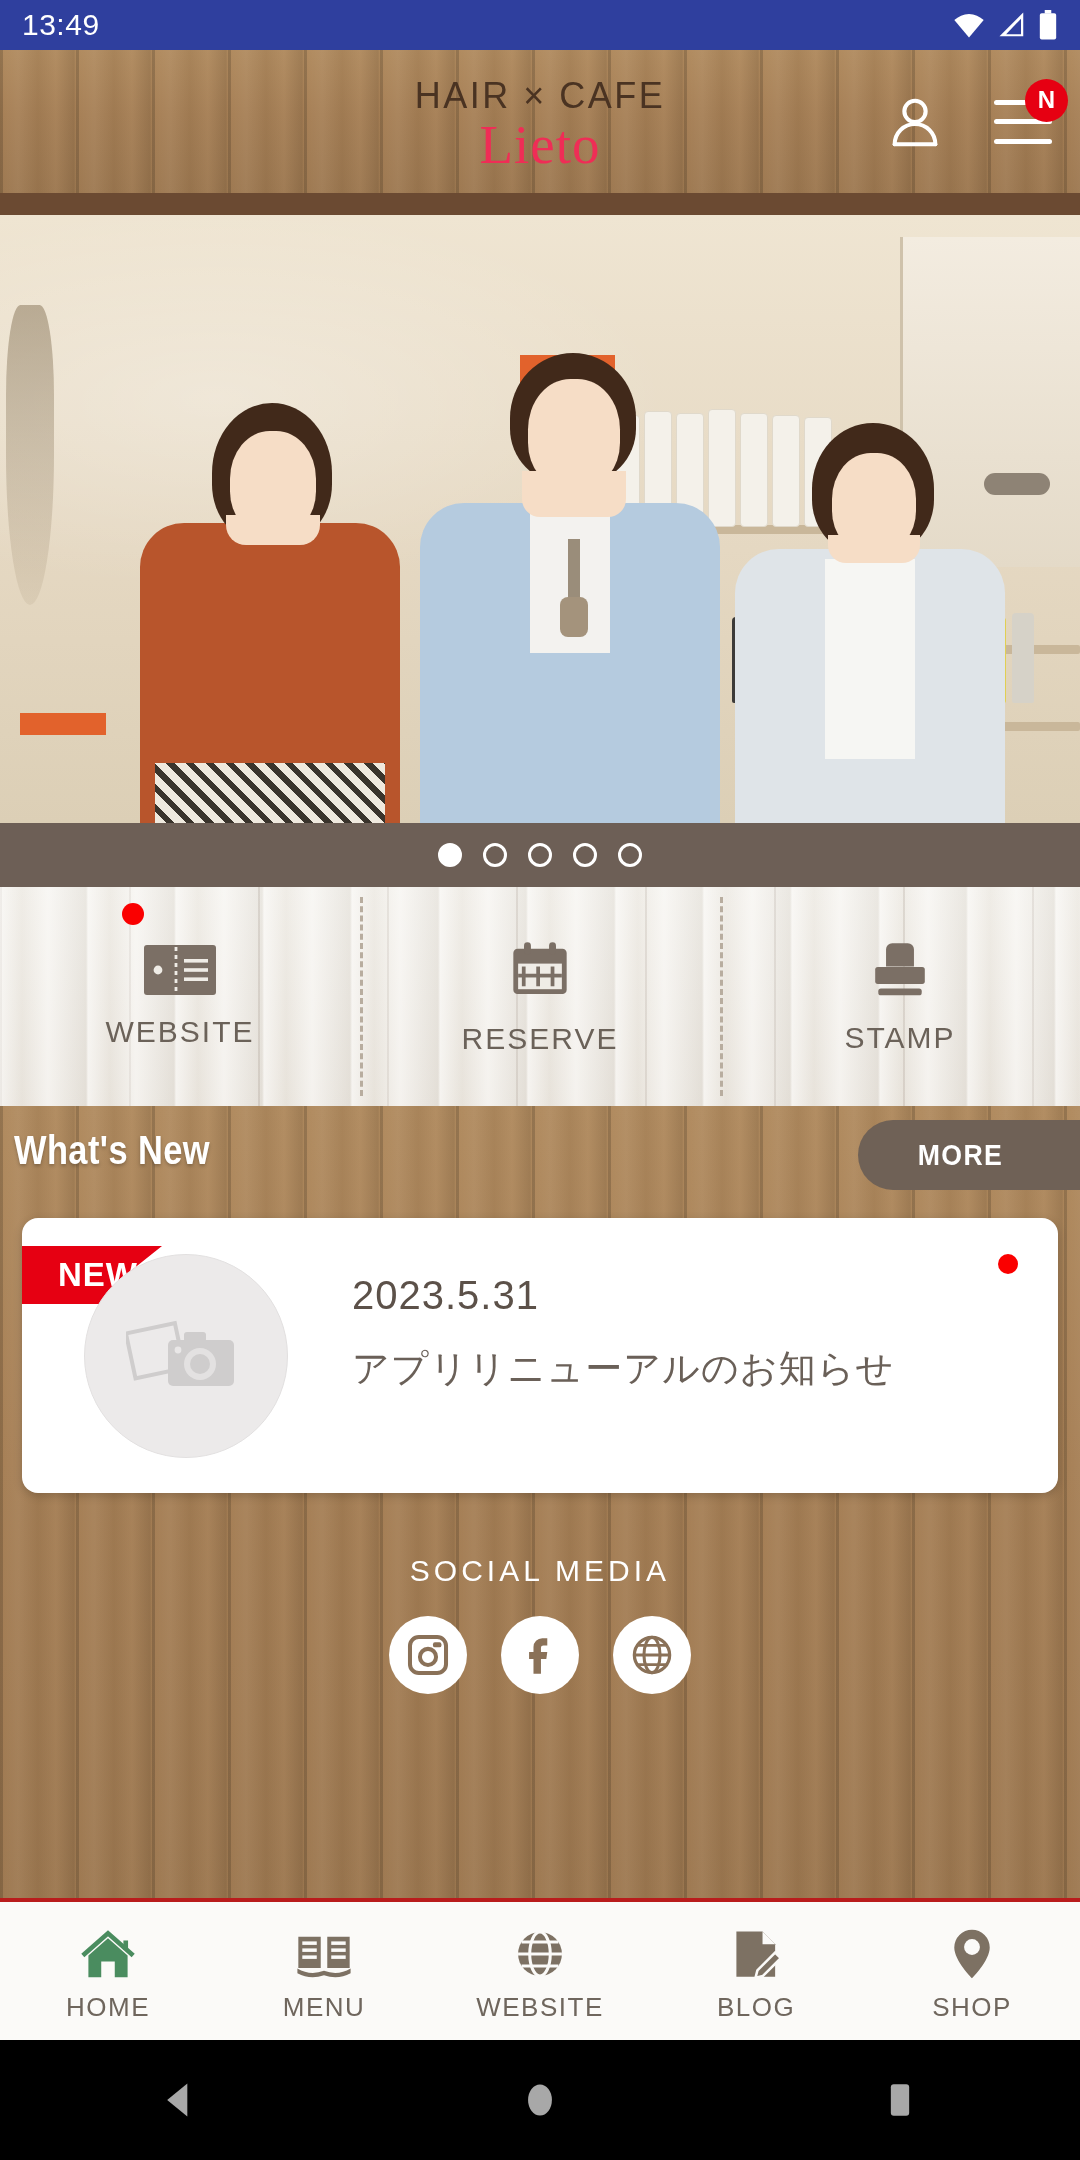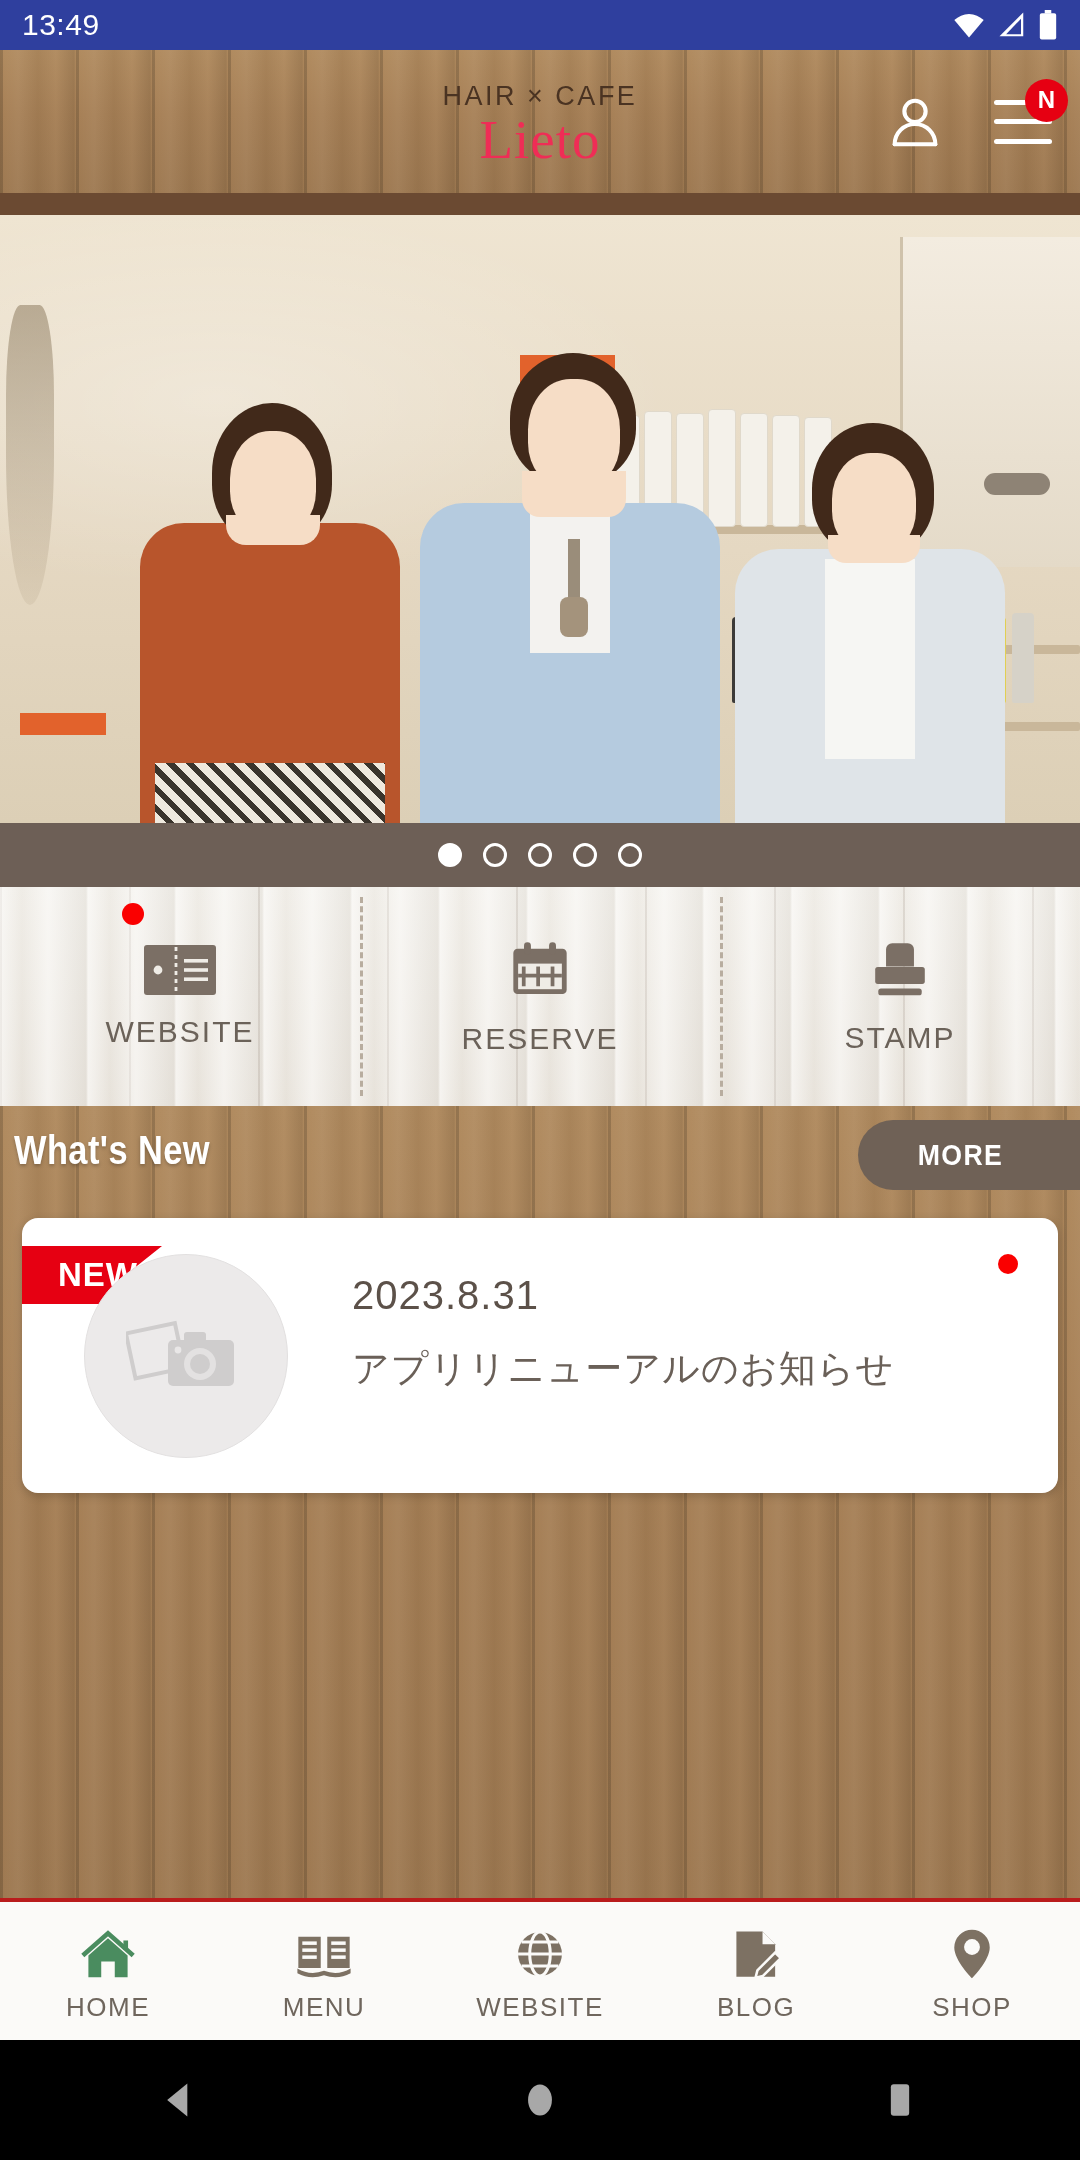--- a/index.html
+++ b/index.html
@@ -51,21 +51,21 @@
   .appbar {
     position: absolute; top: 50px; left: 0; width: 1080px; height: 143px;
     display: flex; align-items: center;
   }
   .logo-wrap {
     position: absolute; left: 0; right: 0; top: 0; bottom: 0;
     display: flex; flex-direction: column; align-items: center; justify-content: center;
     padding-top: 4px;
   }
   .logo-top {
-    color: #4a3322; font-size: 27px; letter-spacing: 2.5px;
+    color: #4a3322; font-size: 36px; letter-spacing: 2.5px;
     font-family: "Liberation Sans", sans-serif; font-weight: 400; text-align: center;
   }
   .logo-main {
     color: #ef2d56; font-size: 55px; line-height: .95; margin-top: 2px;
     font-family: "Liberation Serif", serif; font-weight: 400; letter-spacing: 1px;
   }
   .appbar-actions {
     position: absolute; right: 26px; top: 0; height: 143px;
     display: flex; align-items: center; gap: 46px;
   }
@@ -409,26 +409,50 @@
         <svg width="120" height="92" viewBox="0 0 60 46">
           <rect x="2" y="9" width="25" height="23" fill="none" stroke="#cfcdcd" stroke-width="2" transform="rotate(-12 14 20)"></rect>
           <rect x="21" y="15" width="33" height="23" rx="2.5" fill="#cfcdcd"></rect>
           <rect x="29" y="11" width="11" height="5" rx="1.5" fill="#cfcdcd"></rect>
           <circle cx="37" cy="27" r="8" fill="#e3e1e1"></circle>
           <circle cx="37" cy="27" r="5" fill="#cfcdcd"></circle>
           <circle cx="26" cy="20" r="1.7" fill="#e9e7e7"></circle>
         </svg>
       </div>
       <div class="news-text">
-        <div class="news-date">2023.8.31</div>
+        <div class="news-date">2023.5.31</div>
         <div class="news-title">アプリリニューアルのお知らせ</div>
       </div>
       <div class="news-dot"></div>
     </div>
 
+    <div class="social">
+      <div class="social-title">SOCIAL MEDIA</div>
+      <div class="social-icons">
+        <div class="social-circle">
+          <svg width="46" height="46" viewBox="0 0 24 24">
+            <rect x="2.6" y="2.6" width="18.8" height="18.8" rx="4.6" fill="none" stroke="#8a7158" stroke-width="2.1"></rect>
+            <circle cx="12" cy="13" r="4.2" fill="none" stroke="#8a7158" stroke-width="2.1"></circle>
+            <rect x="14.6" y="5.4" width="4.4" height="2.6" rx="1" fill="#8a7158"></rect>
+          </svg>
+        </div>
+        <div class="social-circle">
+          <svg width="46" height="46" viewBox="0 0 24 24">
+            <path d="M15.8 3.2 h-2.6 a4.6 4.6 0 0 0 -4.6 4.6 V10.4 H6.3 v3.7 h2.3 v7.7 h3.9 v-7.7 h2.8 l.5 -3.7 h-3.3 V8.3 a1.3 1.3 0 0 1 1.3 -1.3 h2.0 Z" fill="#8a7158"></path>
+          </svg>
+        </div>
+        <div class="social-circle">
+          <svg width="46" height="46" viewBox="0 0 24 24">
+            <circle cx="12" cy="12" r="9.2" fill="none" stroke="#8a7158" stroke-width="1.7"></circle>
+            <ellipse cx="12" cy="12" rx="4.2" ry="9.2" fill="none" stroke="#8a7158" stroke-width="1.6"></ellipse>
+            <path d="M2.8 12 H21.2 M4.2 7 H19.8 M4.2 17 H19.8" stroke="#8a7158" stroke-width="1.5" fill="none"></path>
+          </svg>
+        </div>
+      </div>
+    </div>
   </div>
 
   <div class="bottomnav">
     <div class="nav-item active">
       <svg width="62" height="56" viewBox="0 0 26 24">
         <path d="M13 2 L24.4 12.2 L22.2 12.2 L22.2 12.2" fill="none"></path>
         <path d="M2.2 12.6 L13 3.1 L23.8 12.6" fill="none" stroke="#4a8c5f" stroke-width="2"></path>
         <path d="M20.6 6.2 L20.6 10.2" stroke="#4a8c5f" stroke-width="2"></path>
         <path d="M4.6 12.6 L13 5.2 L21.4 12.6 L21.4 22 L15.9 22 L15.9 15.2 L10.1 15.2 L10.1 22 L4.6 22 Z" fill="#4a8c5f"></path>
       </svg>

